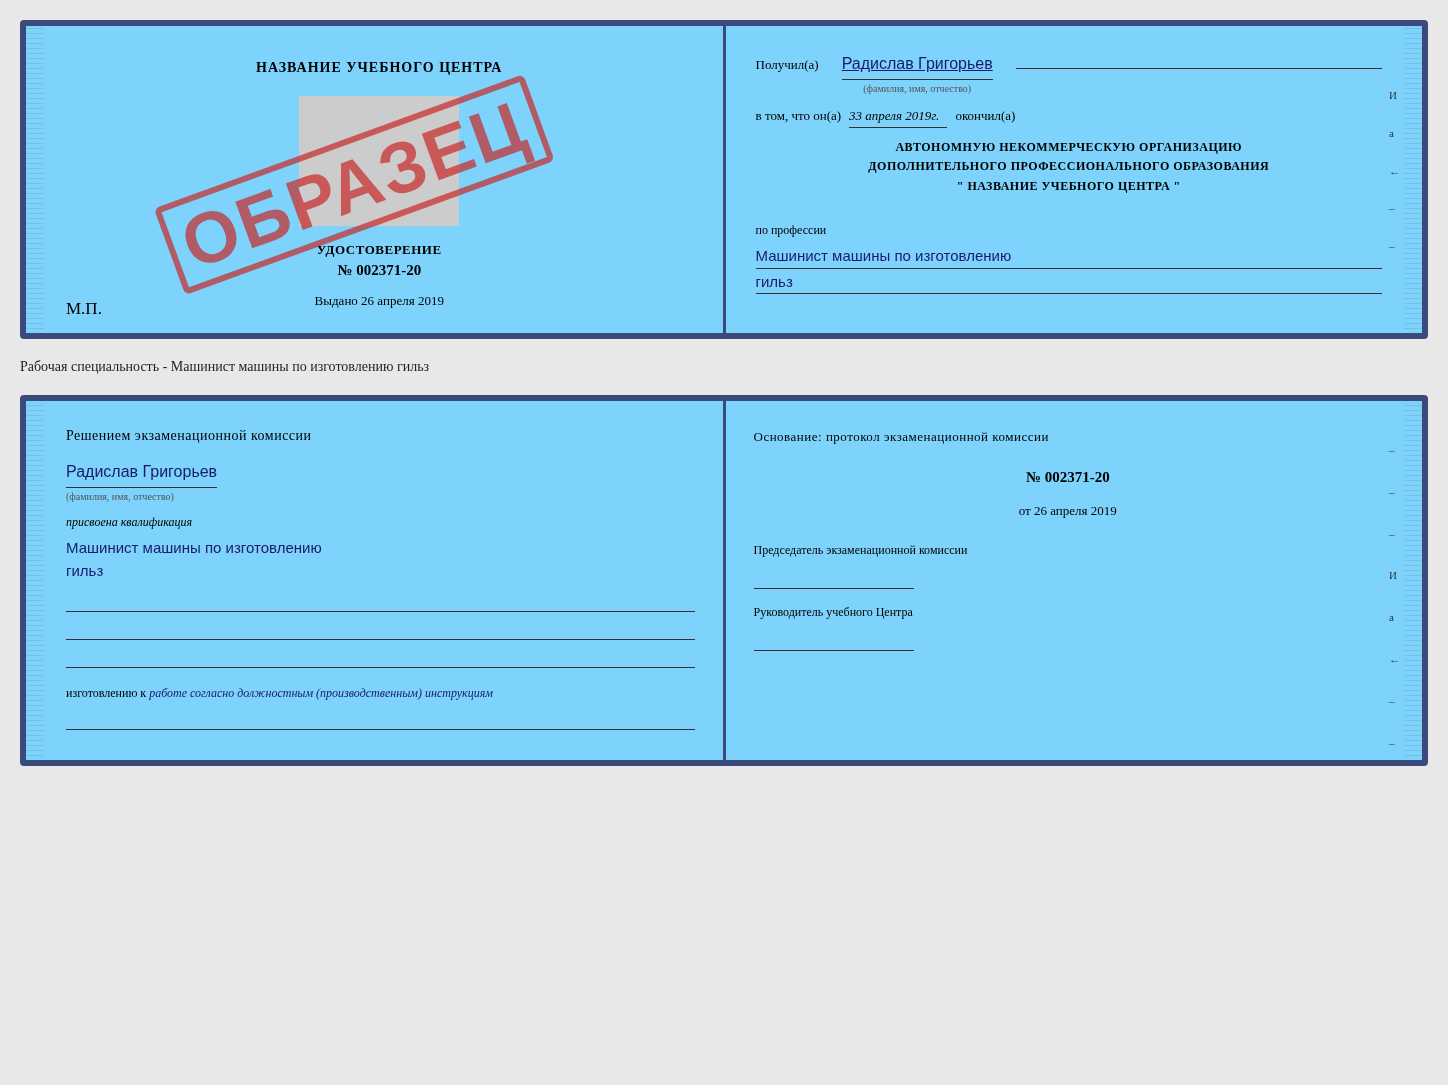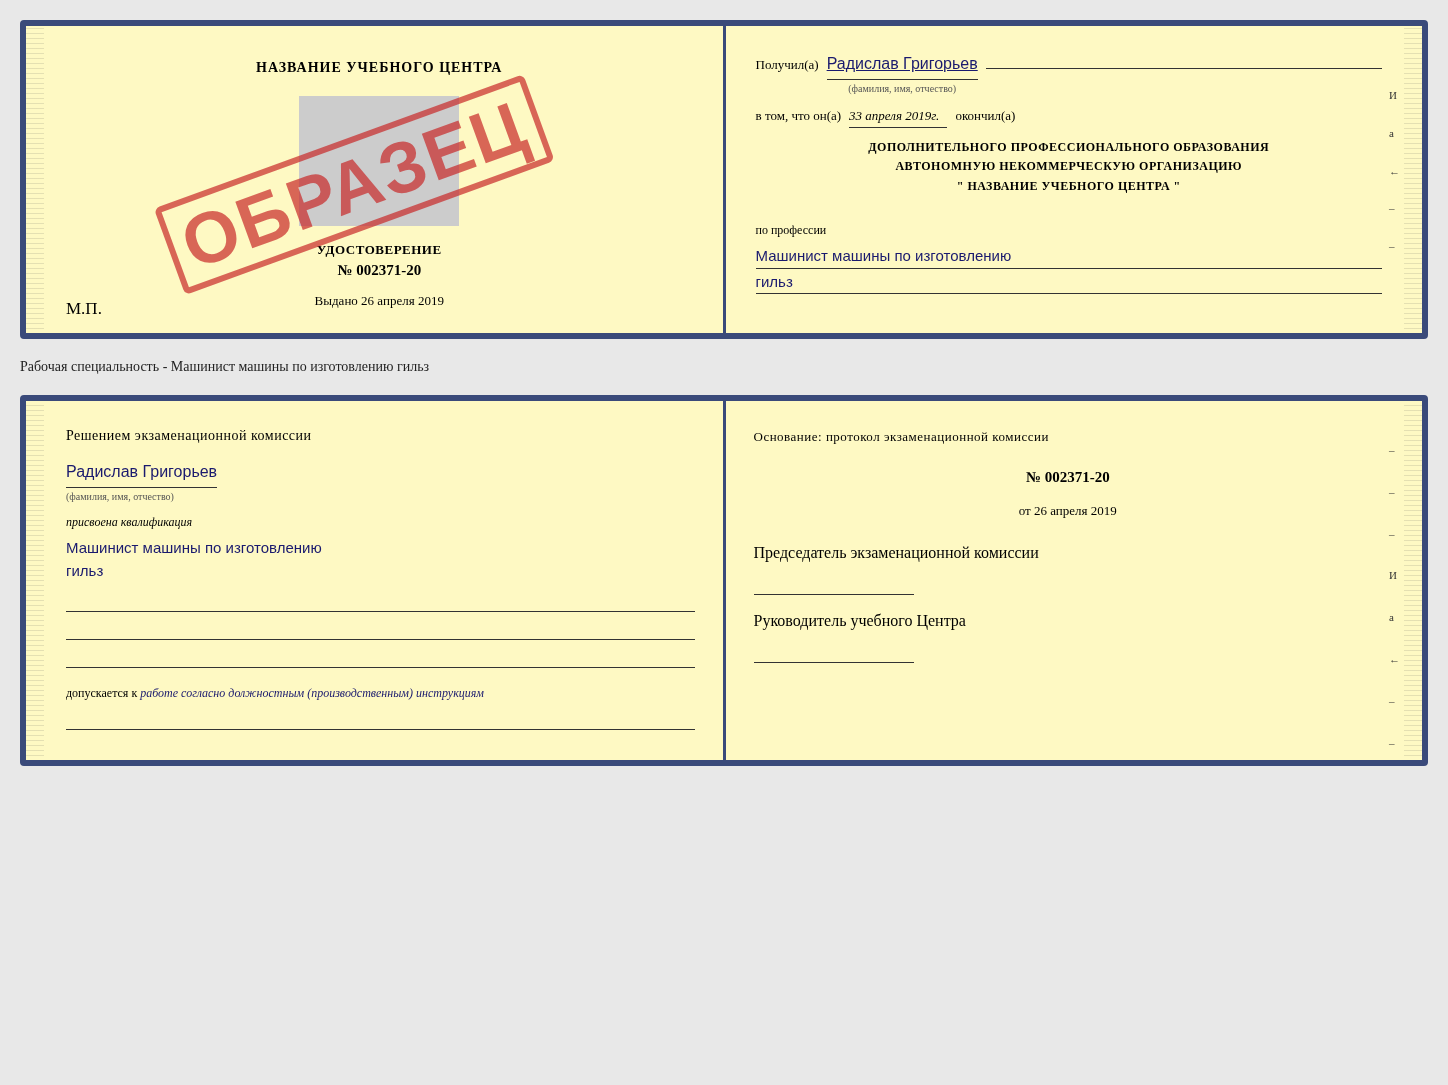--- a/index.html
+++ b/index.html
@@ -8,21 +8,21 @@
       font-family: 'Times New Roman', serif;
       width: 1448px;
       min-height: 1085px;
       padding: 20px;
       display: flex;
       flex-direction: column;
       gap: 18px;
     }
 
     .document-card {
-      background: #fef9c3;
+      background: #7dd3fc;
       border: 6px solid #3a4a7a;
       border-radius: 4px;
       display: flex;
       position: relative;
       overflow: hidden;
     }
 
     .doc-left, .doc-right {
       flex: 1;
       padding: 24px 28px;
@@ -131,21 +131,21 @@
     .top-doc .doc-right {
       padding-left: 30px;
       padding-right: 40px;
       font-size: 13px;
       line-height: 1.8;
     }
 
     .recipient-line {
       display: flex;
       align-items: baseline;
-      gap: 8px;
+      gap: 23px;
       margin-bottom: 6px;
       flex-wrap: wrap;
     }
 
     .recipient-name {
       font-family: 'Comic Sans MS', cursive, sans-serif;
       font-size: 16px;
       color: #1a1a6e;
       border-bottom: 1px solid #333;
       text-decoration: underline;
@@ -314,21 +314,21 @@
       text-align: center;
       font-size: 13px;
       margin-bottom: 18px;
     }
 
     .signature-block {
       margin-top: 14px;
     }
 
     .sig-title {
-      font-size: 16px;
+      font-size: 12px;
       line-height: 1.5;
       margin-bottom: 8px;
     }
 
     .sig-line {
       border-bottom: 1px solid #333;
       width: 160px;
       height: 22px;
       margin-bottom: 14px;
     }
@@ -380,22 +380,22 @@
       <span class="dash-after"></span>
     </div>
 
     <div class="date-line">
       <span>в том, что он(а)</span>
       <span class="date-value">33 апреля 2019г.</span>
       <span>окончил(а)</span>
     </div>
 
     <div class="org-block">
+      <div>АВТОНОМНУЮ НЕКОММЕРЧЕСКУЮ ОРГАНИЗАЦИЮ</div>
       <div>ДОПОЛНИТЕЛЬНОГО ПРОФЕССИОНАЛЬНОГО ОБРАЗОВАНИЯ</div>
-      <div>АВТОНОМНУЮ НЕКОММЕРЧЕСКУЮ ОРГАНИЗАЦИЮ</div>
       <div class="org-name-quotes">" НАЗВАНИЕ УЧЕБНОГО ЦЕНТРА "</div>
     </div>
 
     <div class="profession-block">
       <div class="profession-label">по профессии</div>
       <div class="profession-name">Машинист машины по изготовлению</div>
       <div class="profession-name" style="margin-top:2px;">гильз</div>
     </div>
 
     <div class="side-marks">
@@ -424,21 +424,21 @@
     <div class="assigned-label">присвоена квалификация</div>
     
     <div class="qualification-name">Машинист  машины  по  изготовлению</div>
     <div class="qualification-name" style="margin-bottom: 8px;">гильз</div>
     
     <div class="underline-block"></div>
     <div class="underline-block"></div>
     <div class="underline-block"></div>
 
     <div class="допуск-text">
-      <span>допускается к</span>
+      <span>изготовлению к</span>
       <span class="допуск-underline">работе согласно должностным (производственным) инструкциям</span>
     </div>
     <div class="underline-block" style="margin-top:6px;"></div>
   </div>
 
   <div class="doc-right">
 
     <div class="osnov-title">Основание:  протокол  экзаменационной  комиссии</div>
 
     <div class="protocol-number">№  002371-20</div>

